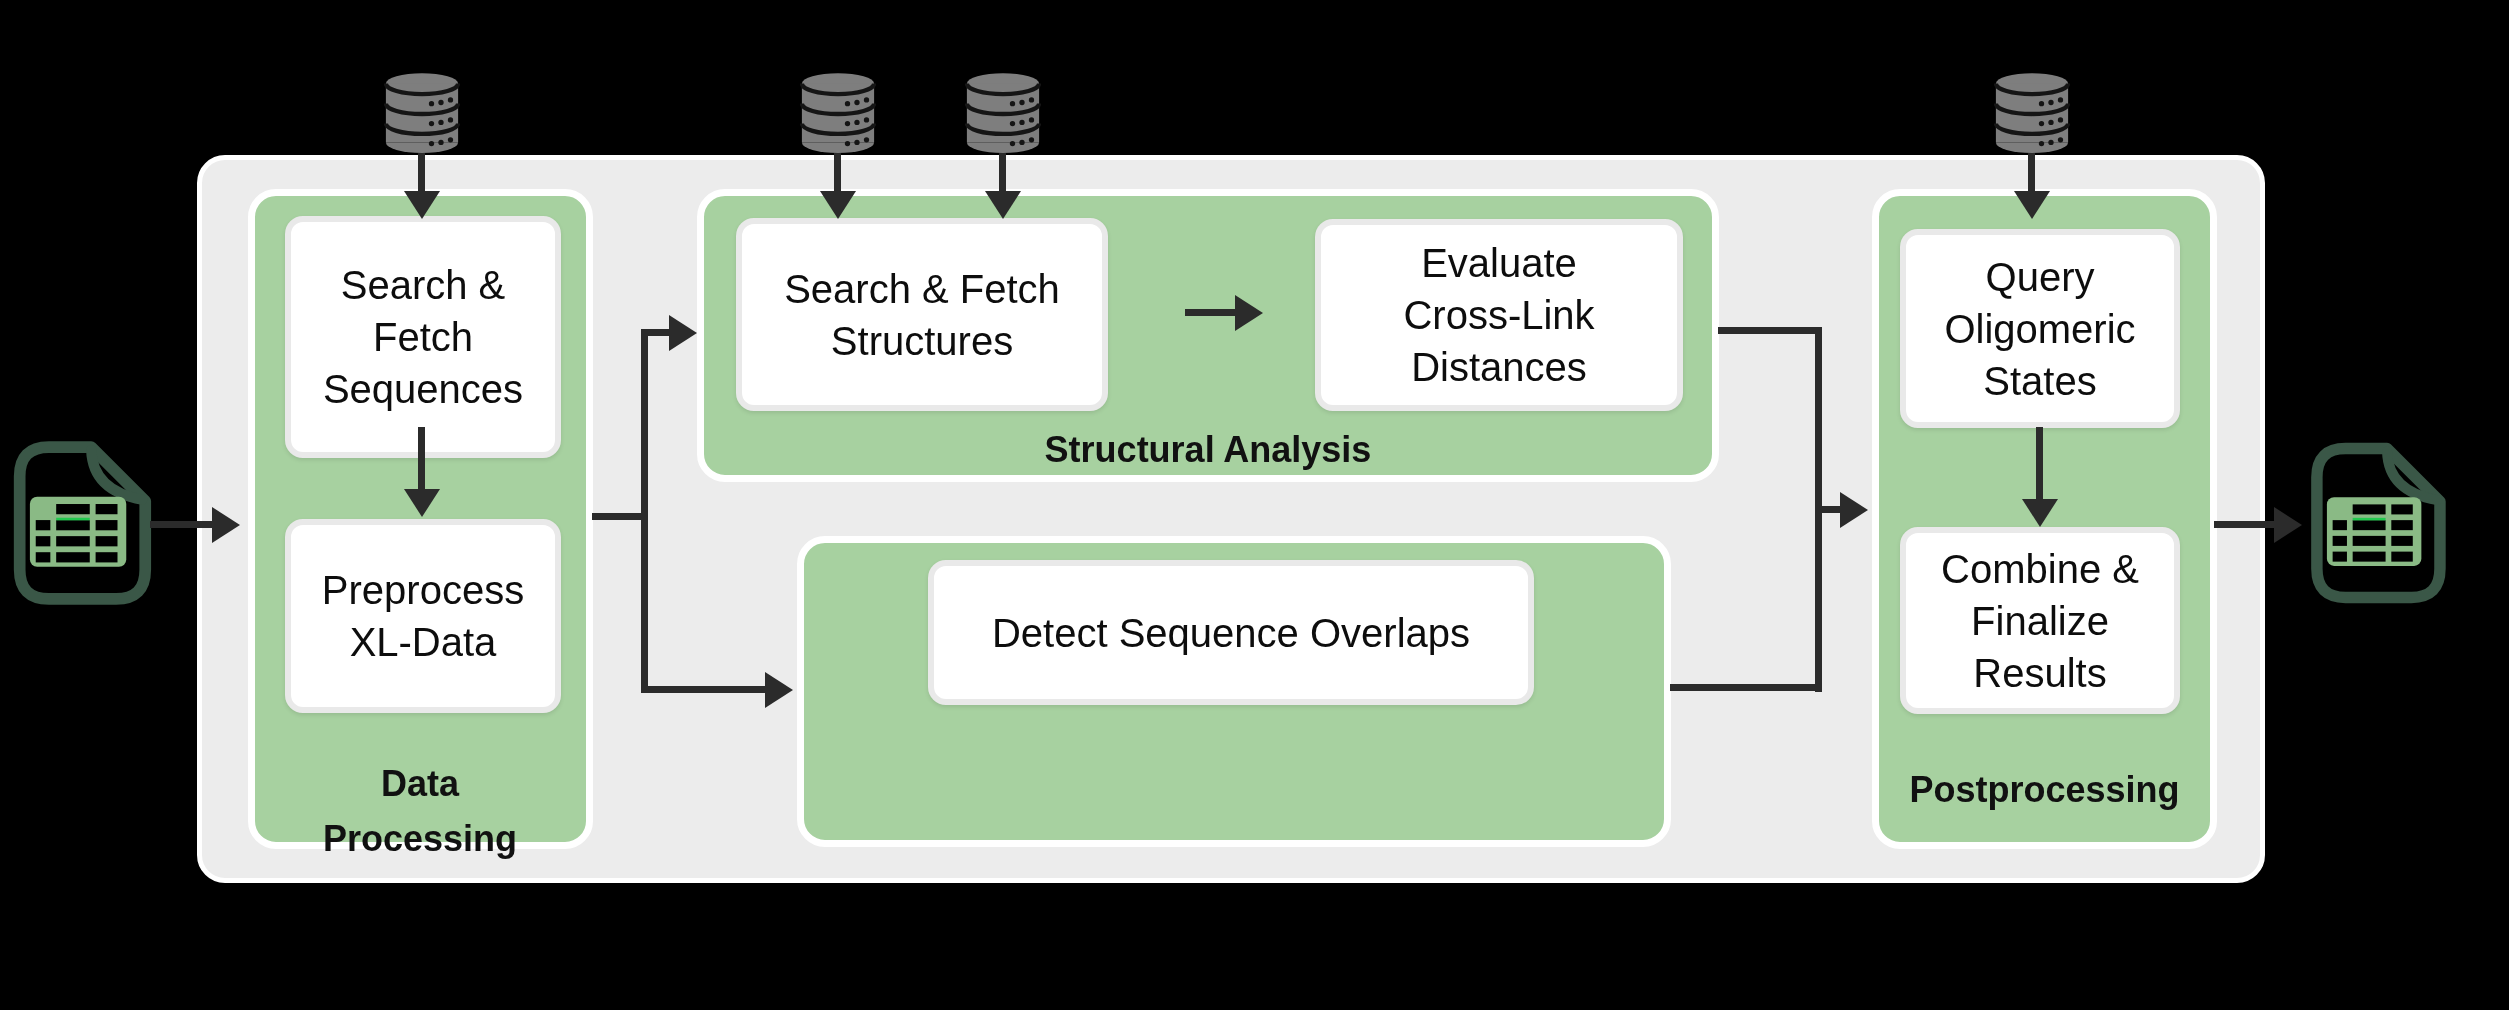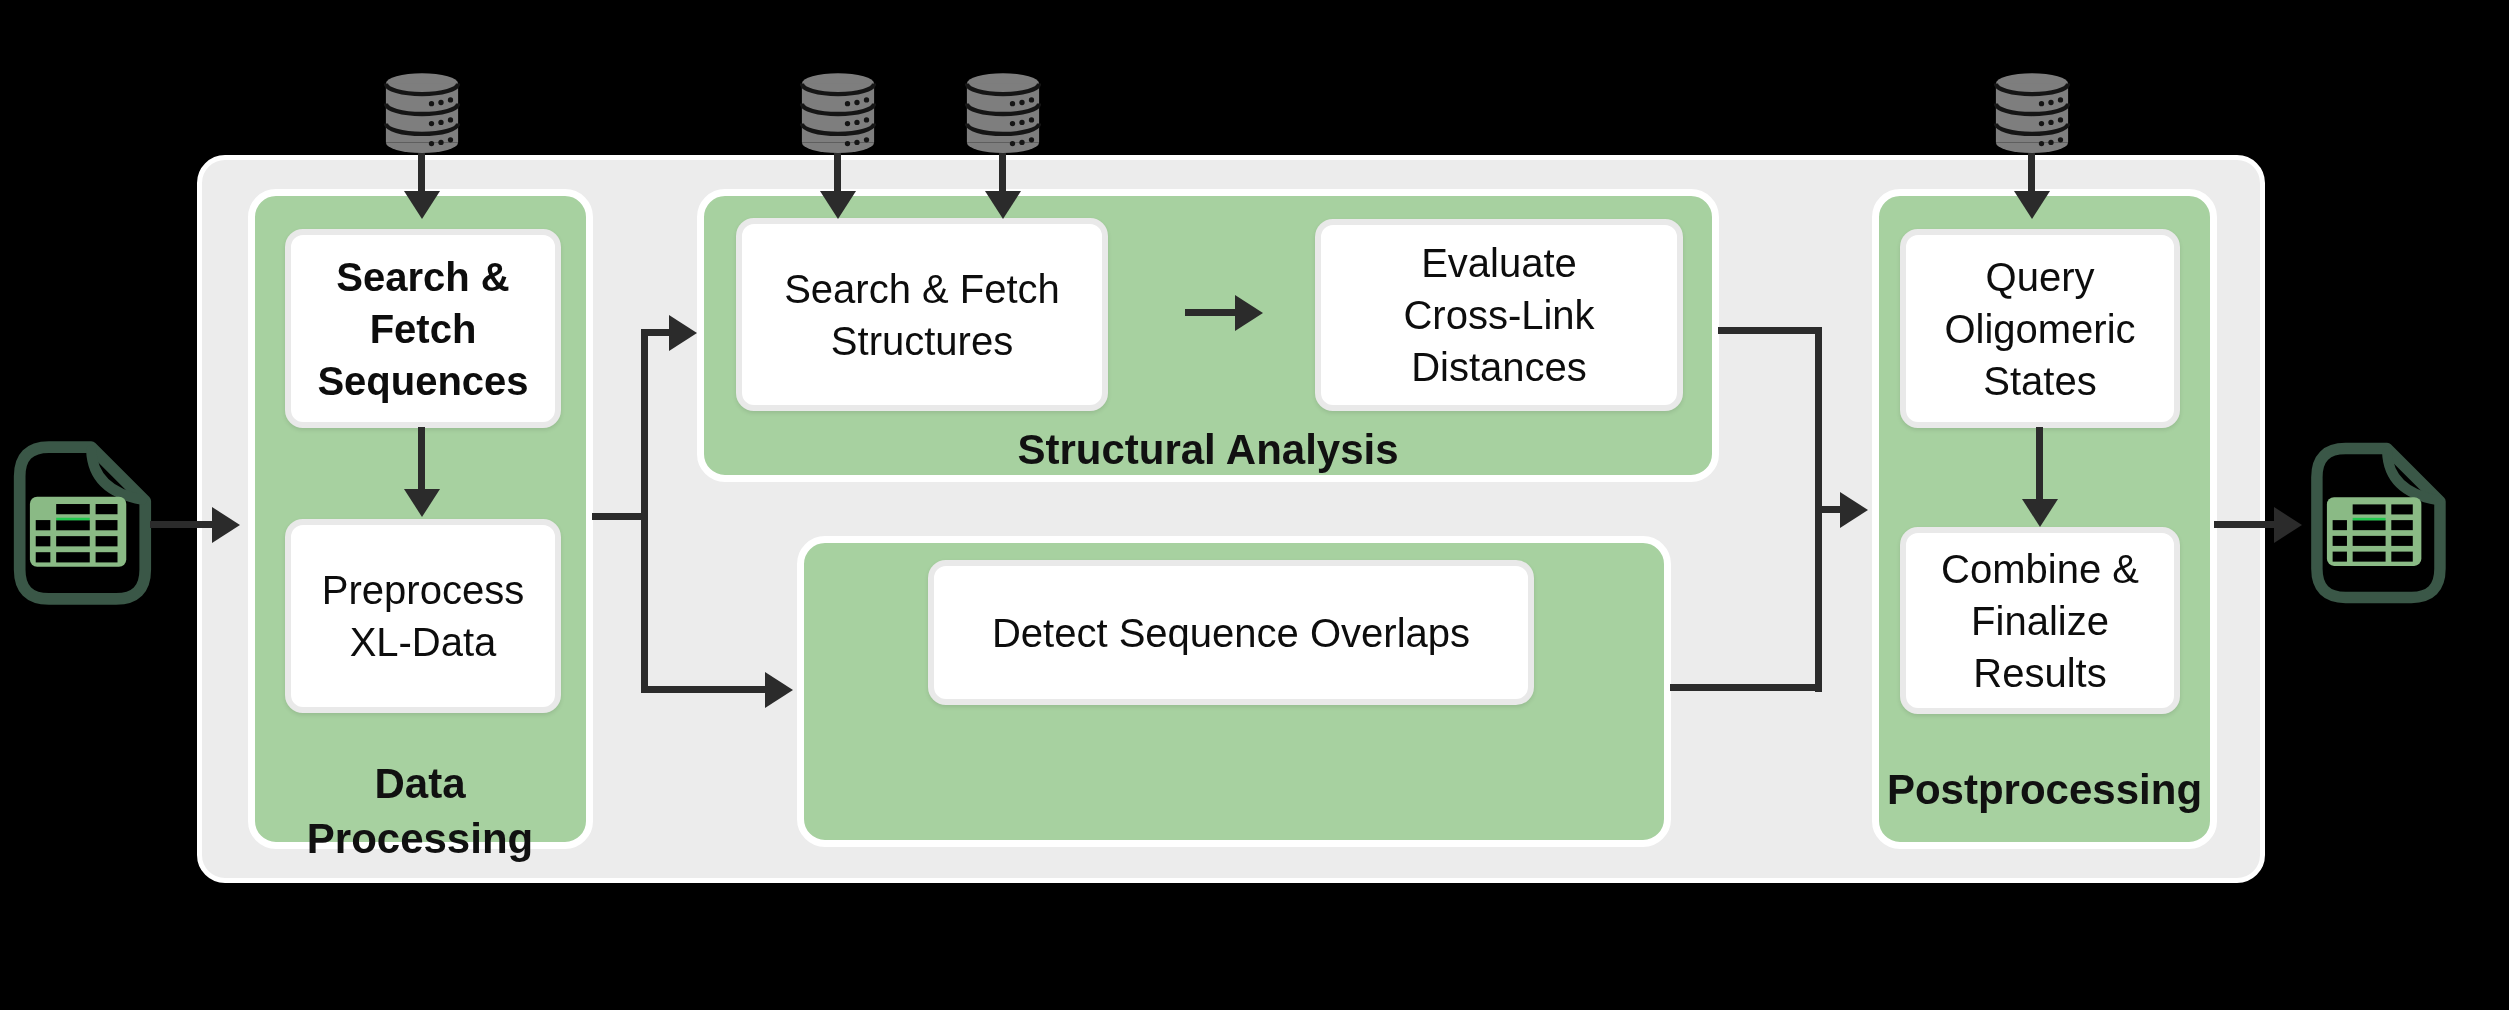--- a/index.html
+++ b/index.html
@@ -30,30 +30,30 @@
     position:absolute;background:#ffffff;border:6px solid #e9e9e9;
     border-radius:18px;box-sizing:border-box;z-index:3;
     display:flex;align-items:center;justify-content:center;
     box-shadow:0 2px 4px rgba(0,0,0,0.10);
   }
   .step .t{
     font-size:40px;line-height:52px;color:#0d0d0d;text-align:center;
     margin:0 auto;
   }
   .tw240{width:240px}.tw270{width:270px}.tw330{width:330px}.tw560{width:560px}
-  .st-dp1{left:285px;top:229px;width:276px;height:199px;font-weight:bold;}
+  .st-dp1{left:285px;top:216px;width:276px;height:242px;}
   .st-dp2{left:285px;top:519px;width:276px;height:194px;justify-content:center;}
   .st-sa1{left:736px;top:218px;width:372px;height:193px;}
   .st-sa2{left:1315px;top:219px;width:368px;height:192px;}
   .st-op1{left:928px;top:560px;width:606px;height:145px;}
   .st-pp1{left:1900px;top:229px;width:280px;height:199px;}
   .st-pp2{left:1900px;top:527px;width:280px;height:187px;}
   
   .sec-label{
-    position:absolute;z-index:3;font-size:42px;font-weight:700;color:#111;
+    position:absolute;z-index:3;font-size:36px;font-weight:700;color:#111;
     text-align:center;line-height:55px;
   }
   .lb-dp{left:290px;top:756px;width:260px;}
   .lb-sa{left:697px;top:422px;width:1022px;}
   .lb-op{left:797px;top:774px;width:874px;}
   .lb-pp{left:1872px;top:762px;width:345px;}
   
   .lh,.lv{position:absolute;background:#2b2b2b;z-index:4;}
   .lh{height:7px;} .lv{width:7px;}
   .ah{position:absolute;width:0;height:0;z-index:4;}

